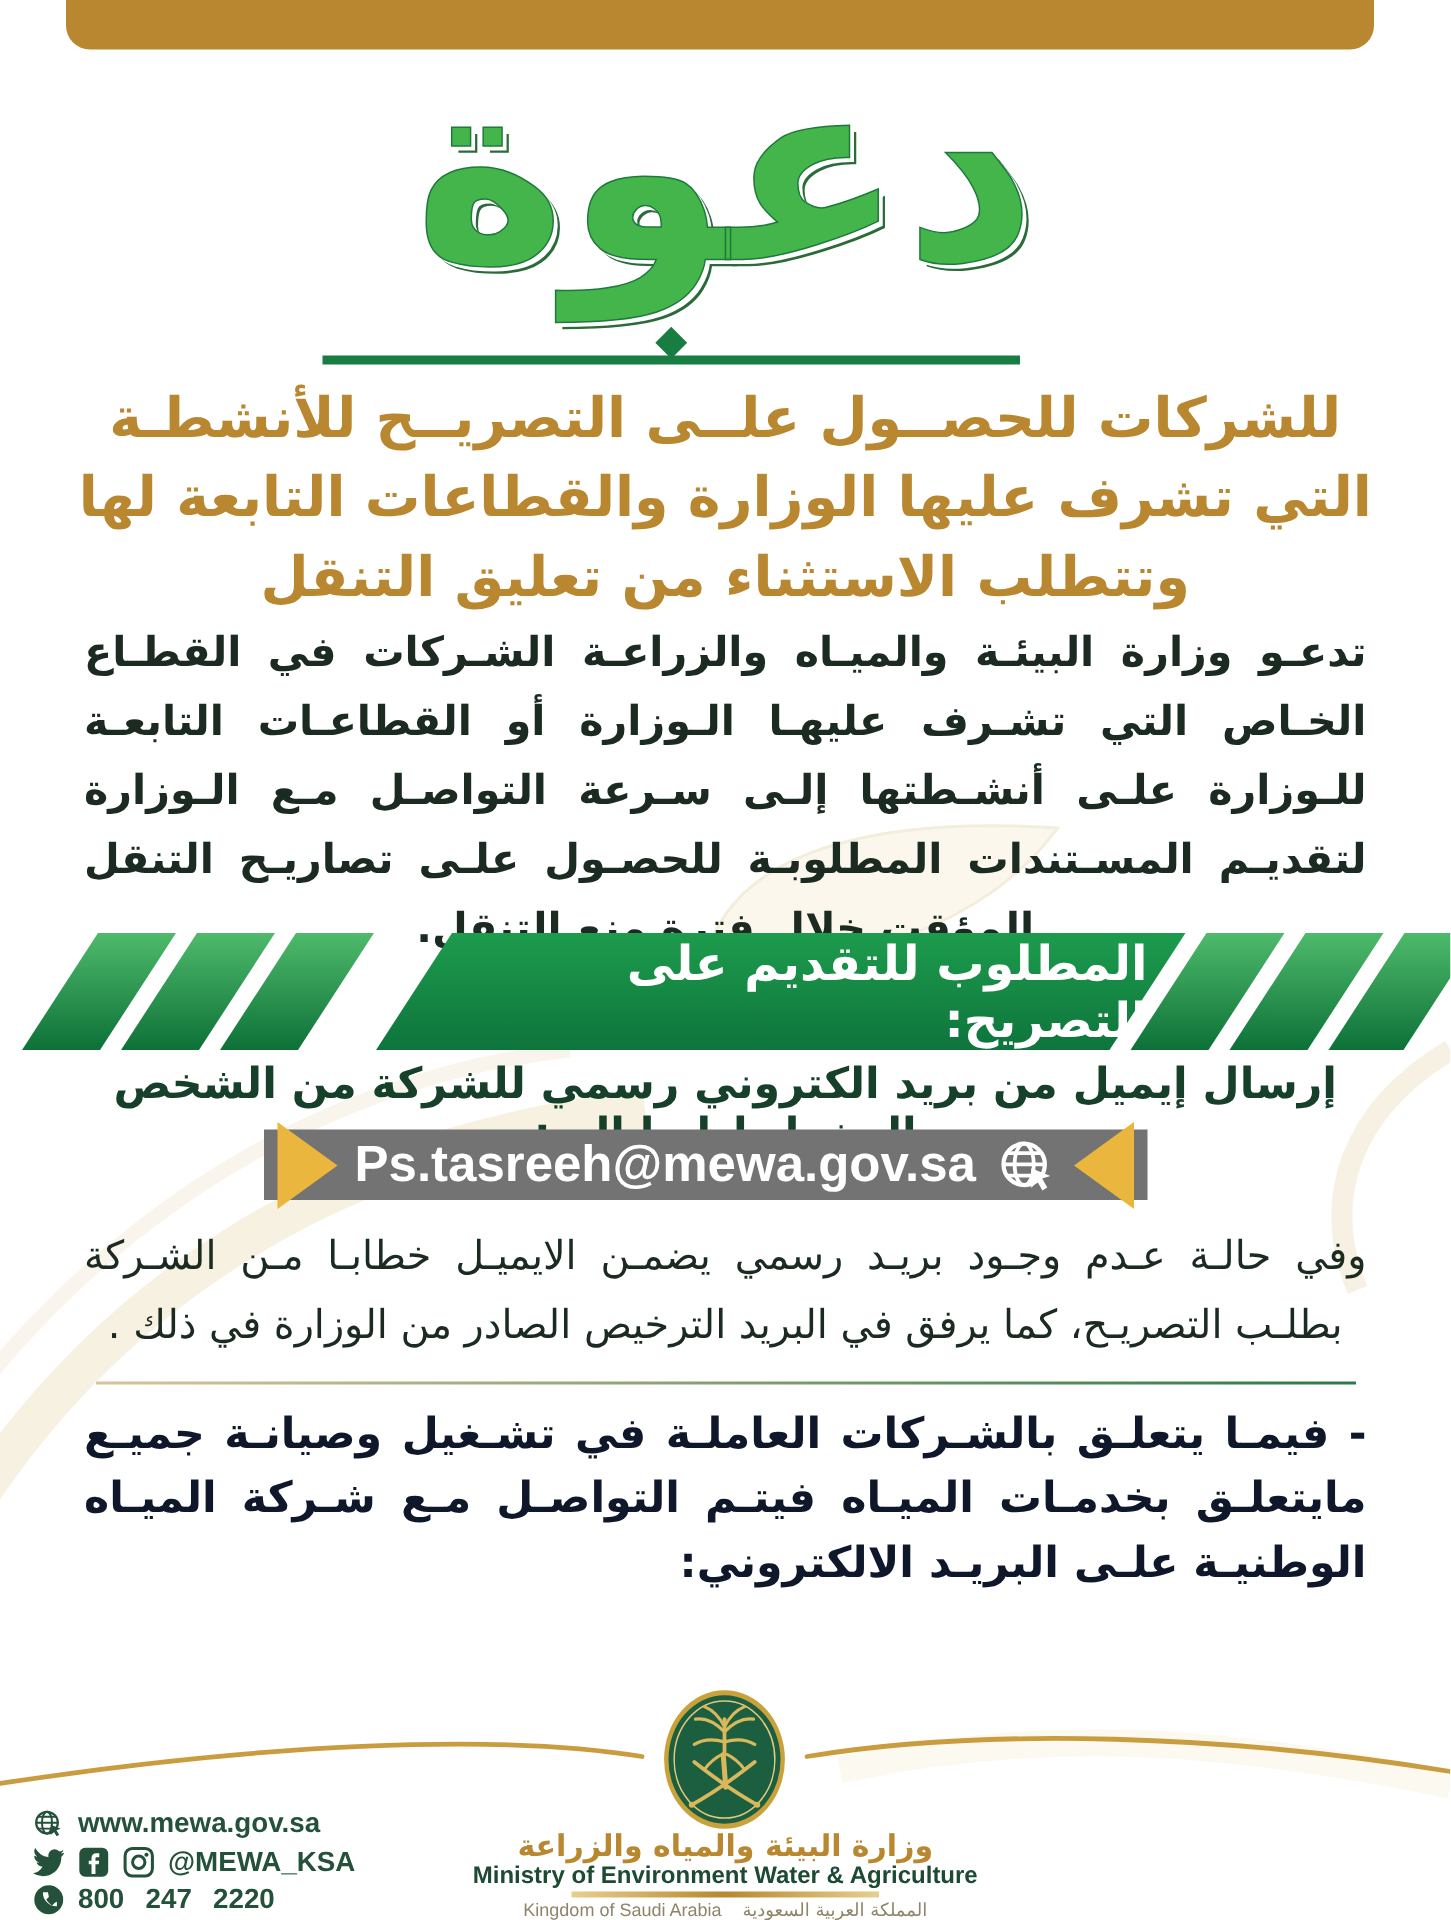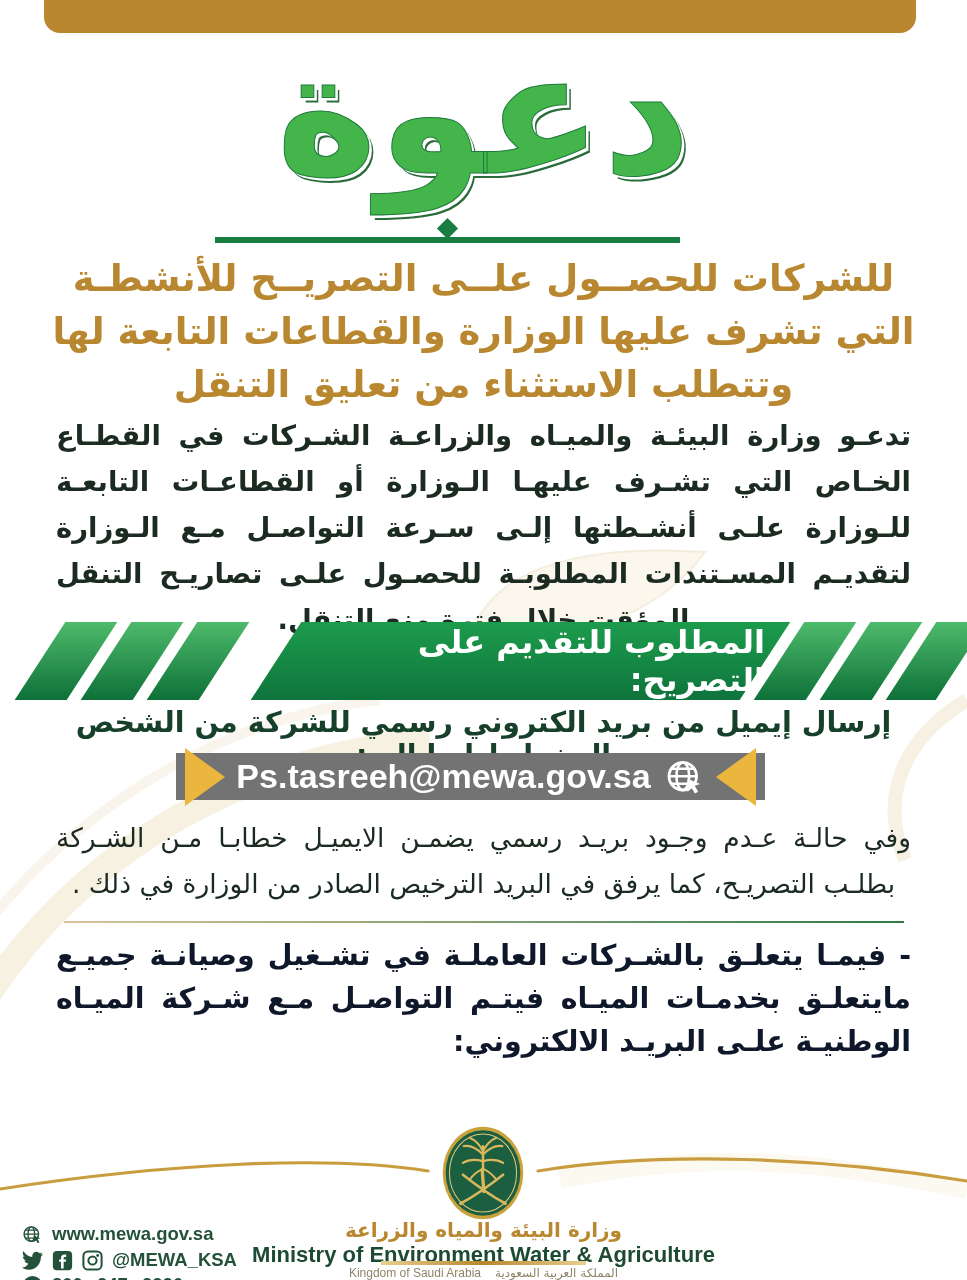--- a/index.html
+++ b/index.html
@@ -59,29 +59,29 @@
   #rule2{left:64px;top:921px;width:840px;height:2px;
          background:linear-gradient(90deg,#d8c49a,#2e7a4a);}
 
   #water-note{left:56px;top:934px;width:855px;font-size:28.5px;line-height:43px;color:#0f172a;
               font-weight:bold;text-align:justify;}
 
   
   #swoosh{left:0;top:1125px;width:967px;height:90px;}
   #logo{left:440px;top:1126px;width:86px;height:94px;}
   #ministry-ar{left:0;top:1218px;width:967px;text-align:center;color:#b8872f;font-weight:bold;font-size:20px;}
-  #ministry-en{left:0;top:1242px;width:967px;text-align:center;color:#1d4a33;font-weight:bold;font-size:22px;
+  #ministry-en{left:0;top:1242px;width:967px;text-align:center;color:#1d4a33;font-weight:bold;font-size:16px;
                font-family:"Liberation Sans","DejaVu Sans",sans-serif;}
   #gold-mini-bar{left:381px;top:1261px;width:205px;height:3.5px;
                  background:linear-gradient(90deg,#e7cf8f,#b8872f,#e7cf8f);}
   #kingdom{left:0;top:1266px;width:967px;text-align:center;color:#8e8468;font-size:12px;}
   #kingdom .gap{display:inline-block;width:14px;}
 
   .contact-row{position:absolute;left:22px;display:flex;align-items:center;gap:9px;color:#235139;
-               font-weight:bold;font-size:18.5px;font-family:"Liberation Sans","DejaVu Sans",sans-serif;margin-top:19px;}
+               font-weight:bold;font-size:18.5px;font-family:"Liberation Sans","DejaVu Sans",sans-serif;}
   .contact-row svg{width:21px;height:21px;color:#235139;flex:0 0 auto;}
   #row-web{top:1204px;}
   #row-social{top:1230px;}
   #row-phone{top:1255px;word-spacing:9px;}
 </style>
 </head>
 <body>
 
 <svg width="0" height="0" style="position:absolute">
   <defs>

